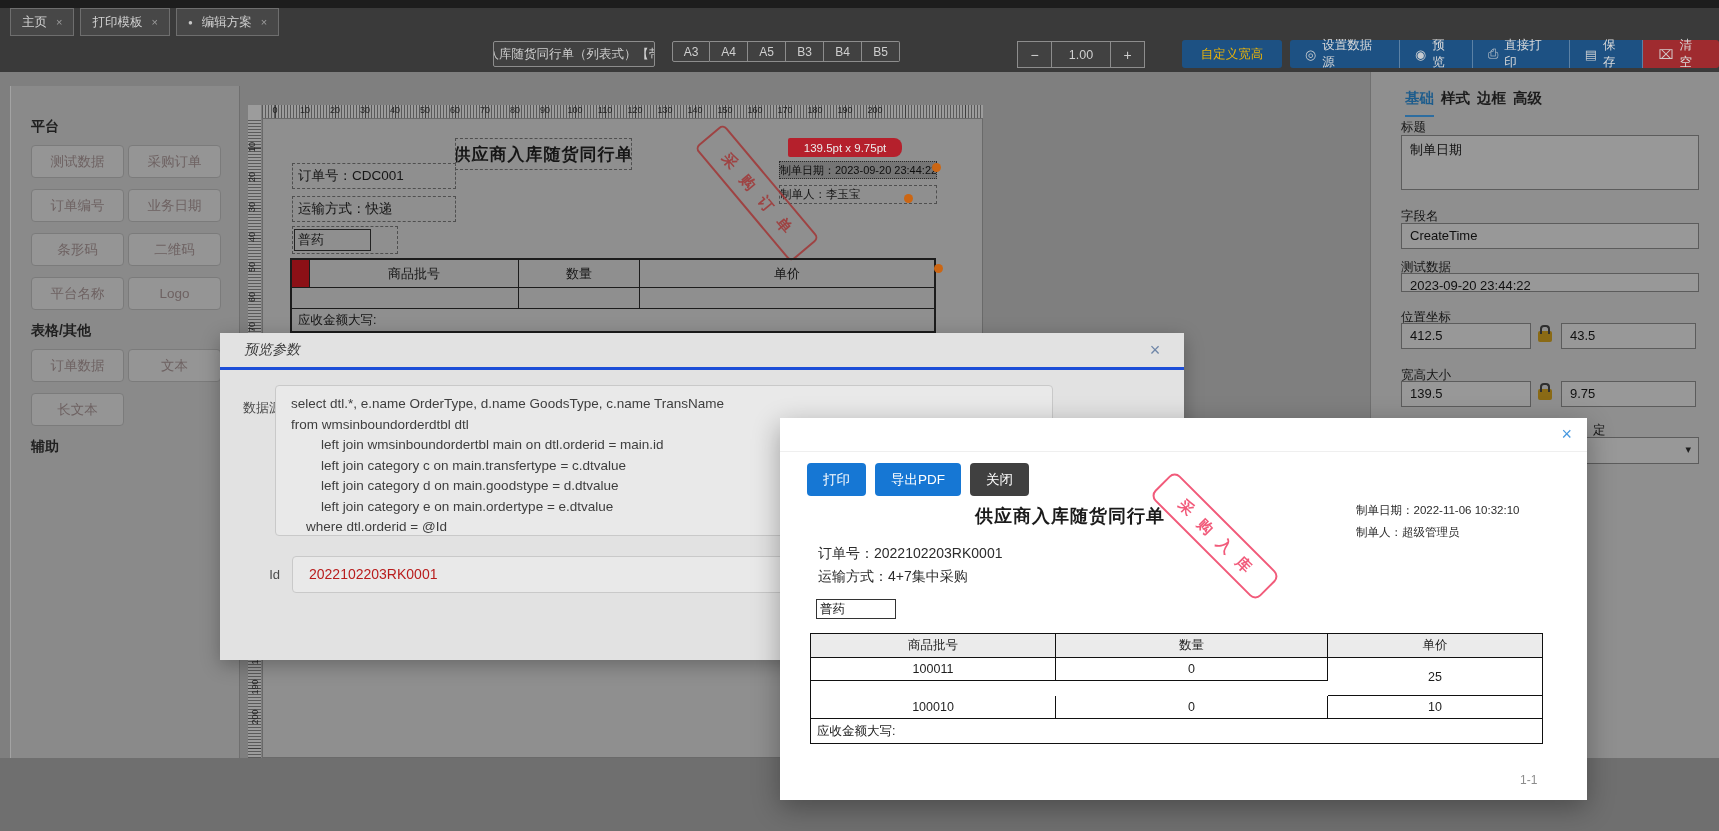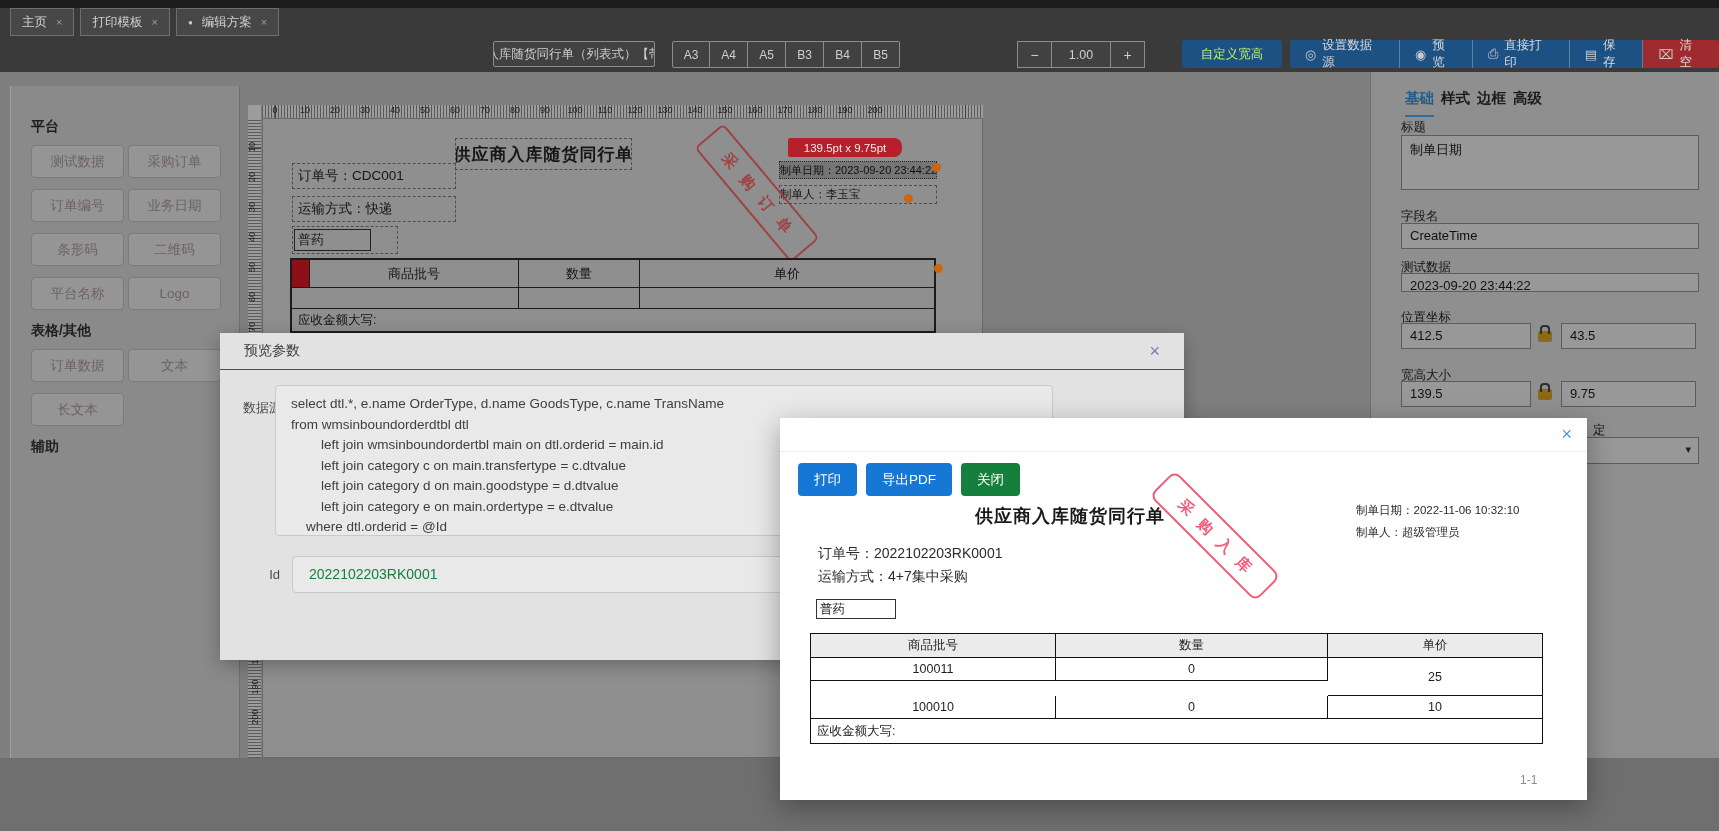--- a/index.html
+++ b/index.html
@@ -16,32 +16,32 @@
             display:flex; align-items:stretch; gap:6px; padding-left:10px; }
   .tab { background:#474747; border:1px solid #6e6e6e; color:#d2d2d2; font-size:12.5px;
          display:flex; align-items:center; gap:9px; padding:0 11px; cursor:default; }
   .tab .dot { font-size:8px; color:#c8c8c8; }
   .tab .x { color:#9d9d9d; font-size:11px; }
   .toolbar { position:absolute; left:0; top:36px; width:100%; height:36px; background:#3a3a3a; }
   .tpl-name { position:absolute; left:493px; top:5px; width:162px; height:26px;
               background:#414141; border:1px solid #8d8d8d; border-radius:2px; color:#cfcfcf;
               font-size:12.5px; display:flex; align-items:center; justify-content:center;
               white-space:nowrap; overflow:hidden; }
-  .paper-group { position:absolute; left:672px; top:5px; height:27px; display:flex;border-radius:6px; }
+  .paper-group { position:absolute; left:672px; top:5px; height:21px; display:flex;border-radius:6px; }
   .paper { width:38px; background:#414141; border:1px solid #8d8d8d; border-left:none;
            color:#cfcfcf; font-size:12px; display:flex; align-items:center; justify-content:center; }
   .paper:first-child { border-left:1px solid #8d8d8d; border-radius:2px 0 0 2px; }
   .paper:last-child { border-radius:0 2px 2px 0; }
   .zoom-group { position:absolute; left:1017px; top:5px; height:27px; display:flex; }
   .zbtn { width:35px; background:#414141; border:1px solid #8d8d8d; color:#cfcfcf; font-size:14px;
           display:flex; align-items:center; justify-content:center; }
   .zval { width:58px; background:#414141; border:1px solid #8d8d8d; border-left:none; border-right:none;
           color:#cfcfcf; font-size:12.5px; display:flex; align-items:center; justify-content:center; }
   .custom-btn { position:absolute; left:1182px; top:4px; width:100px; height:28px; background:#1d5183;
-                border-radius:3px; color:#bef264; font-size:12.5px;
+                border-radius:3px; color:#eab308; font-size:12.5px;
                 display:flex; align-items:center; justify-content:center; }
   .action-group { position:absolute; left:1290px; top:4px; height:28px; display:flex; }
   .action { background:#1d5183; color:#d9d9d9; font-size:12.5px; display:flex; align-items:center;
             gap:6px; padding:0 15px; border-right:1px solid rgba(255,255,255,0.28); }
   .action .aicon { font-size:13px; opacity:.9; }
   .action:first-child { border-radius:3px 0 0 3px; }
   .action.danger { background:#9f2b2f; border-right:none; border-radius:0 3px 3px 0; }
   
   .sidebar { position:absolute; left:10px; top:86px; width:230px; height:672px; background:#8a8a8a;
              border-left:1px solid #a3a3a3; border-right:1px solid #6f6f6f; padding:26px 0 0 20px; }
@@ -106,41 +106,41 @@
   .lock-icon::before { content:""; position:absolute; left:2px; top:-6px; width:6px; height:7px;
             border:2px solid #2e2e2e; border-bottom:none; border-radius:4px 4px 0 0; }
   .pselect { position:absolute; left:30px; top:365px; width:298px; height:27px; background:#989898;
              border:1px solid #5c5c5c; z-index:1; }
   .pselect .chev { position:absolute; right:7px; top:5px; font-size:11px; color:#1e1e1e; }
   .partial-label { position:absolute; left:222px; top:350px; font-size:12.5px; color:#141414; z-index:1; }
   .bottomstrip { position:absolute; left:0; top:758px; width:1719px; height:73px; background:#6f6f6f; }
   
   .modal1 { position:absolute; left:220px; top:333px; width:964px; height:327px; background:#e2e2e2;
             z-index:10; box-shadow:0 5px 18px rgba(0,0,0,0.28); }
-  .m1-header { height:37px; border-bottom:1px solid #1d4ed8; display:flex; align-items:center;
-               padding:8px 24px; font-size:14px; color:#3c3c3c; }
+  .m1-header { height:37px; border-bottom:3px solid #1d4ed8; display:flex; align-items:center;
+               padding:8px 24px; font-size:14px; color:#3c3c3c;font-style:italic; }
   .m1-close { margin-left:auto; color:#6f86a8; font-size:18px; line-height:18px; }
   .m1-dslabel { position:absolute; left:23px; top:66px; font-size:13px; color:#4a4a4a; }
   .sql-area { position:absolute; left:55px; top:52px; width:778px; height:151px; background:#e9e9e9;
               border:1px solid #c9c9c9; border-radius:4px; padding:8px 15px; font-size:13.5px;
               line-height:20.5px; color:#3e3e3e; white-space:pre-wrap; overflow:hidden; }
   .m1-idlabel { position:absolute; left:38px; top:234px; width:22px; text-align:right;
                 font-size:13px; color:#4a4a4a; }
   .id-input { position:absolute; left:72px; top:223px; width:761px; height:37px; background:#e9e9e9;
-              border:1px solid #c9c9c9; border-radius:4px; font-size:14px; color:#15803d;
+              border:1px solid #c9c9c9; border-radius:4px; font-size:14px; color:#b91c1c;
               line-height:35px; padding:0 16px; }
   
   .modal2 { position:absolute; left:780px; top:418px; width:807px; height:382px; background:#ffffff;
             z-index:30; box-shadow:0 8px 26px rgba(0,0,0,0.32); }
   .m2-header { height:34px; border-bottom:1px solid #efefef; position:relative; }
   .m2-close { position:absolute; right:15px; top:7px; color:#4a9ae0; font-size:18px; line-height:18px; }
-  .m2-btns { position:absolute; left:18px; top:45px; display:flex; gap:9px;text-align:center; }
+  .m2-btns { position:absolute; left:27px; top:45px; display:flex; gap:9px;text-align:center; }
   .m2-btn { height:33px; padding:0 16px; border-radius:4px; background:#1677d4; color:#fff;
             font-size:13.5px; line-height:33px; }
-  .m2-btn.danger { background:#15803d; }
+  .m2-btn.danger { background:#404040; }
   .doc-title { position:absolute; left:150px; top:86px; width:280px; text-align:center; font-size:18px;
                font-weight:bold; color:#1b1b1b; letter-spacing:1px; white-space:nowrap; }
   .doc-order { position:absolute; left:38px; top:127px; font-size:14px; color:#2b2b2b; }
   .doc-date { position:absolute; left:576px; top:85px; font-size:11.5px; color:#2b2b2b; }
   .doc-creator { position:absolute; left:576px; top:107px; font-size:11.5px; color:#2b2b2b; }
   .doc-trans { position:absolute; left:38px; top:150px; font-size:14px; color:#2b2b2b; }
   .doc-goods { position:absolute; left:36px; top:181px; width:80px; height:20px; border:1px solid #333;
                font-size:12.5px; line-height:18px; padding-left:3px; color:#222; }
   .stamp2 { position:absolute; left:360px; top:100px; width:150px; height:36px; border:2px solid #f0496c;
             border-radius:8px; color:#f0496c; font-size:15px; font-weight:bold; letter-spacing:12px;

